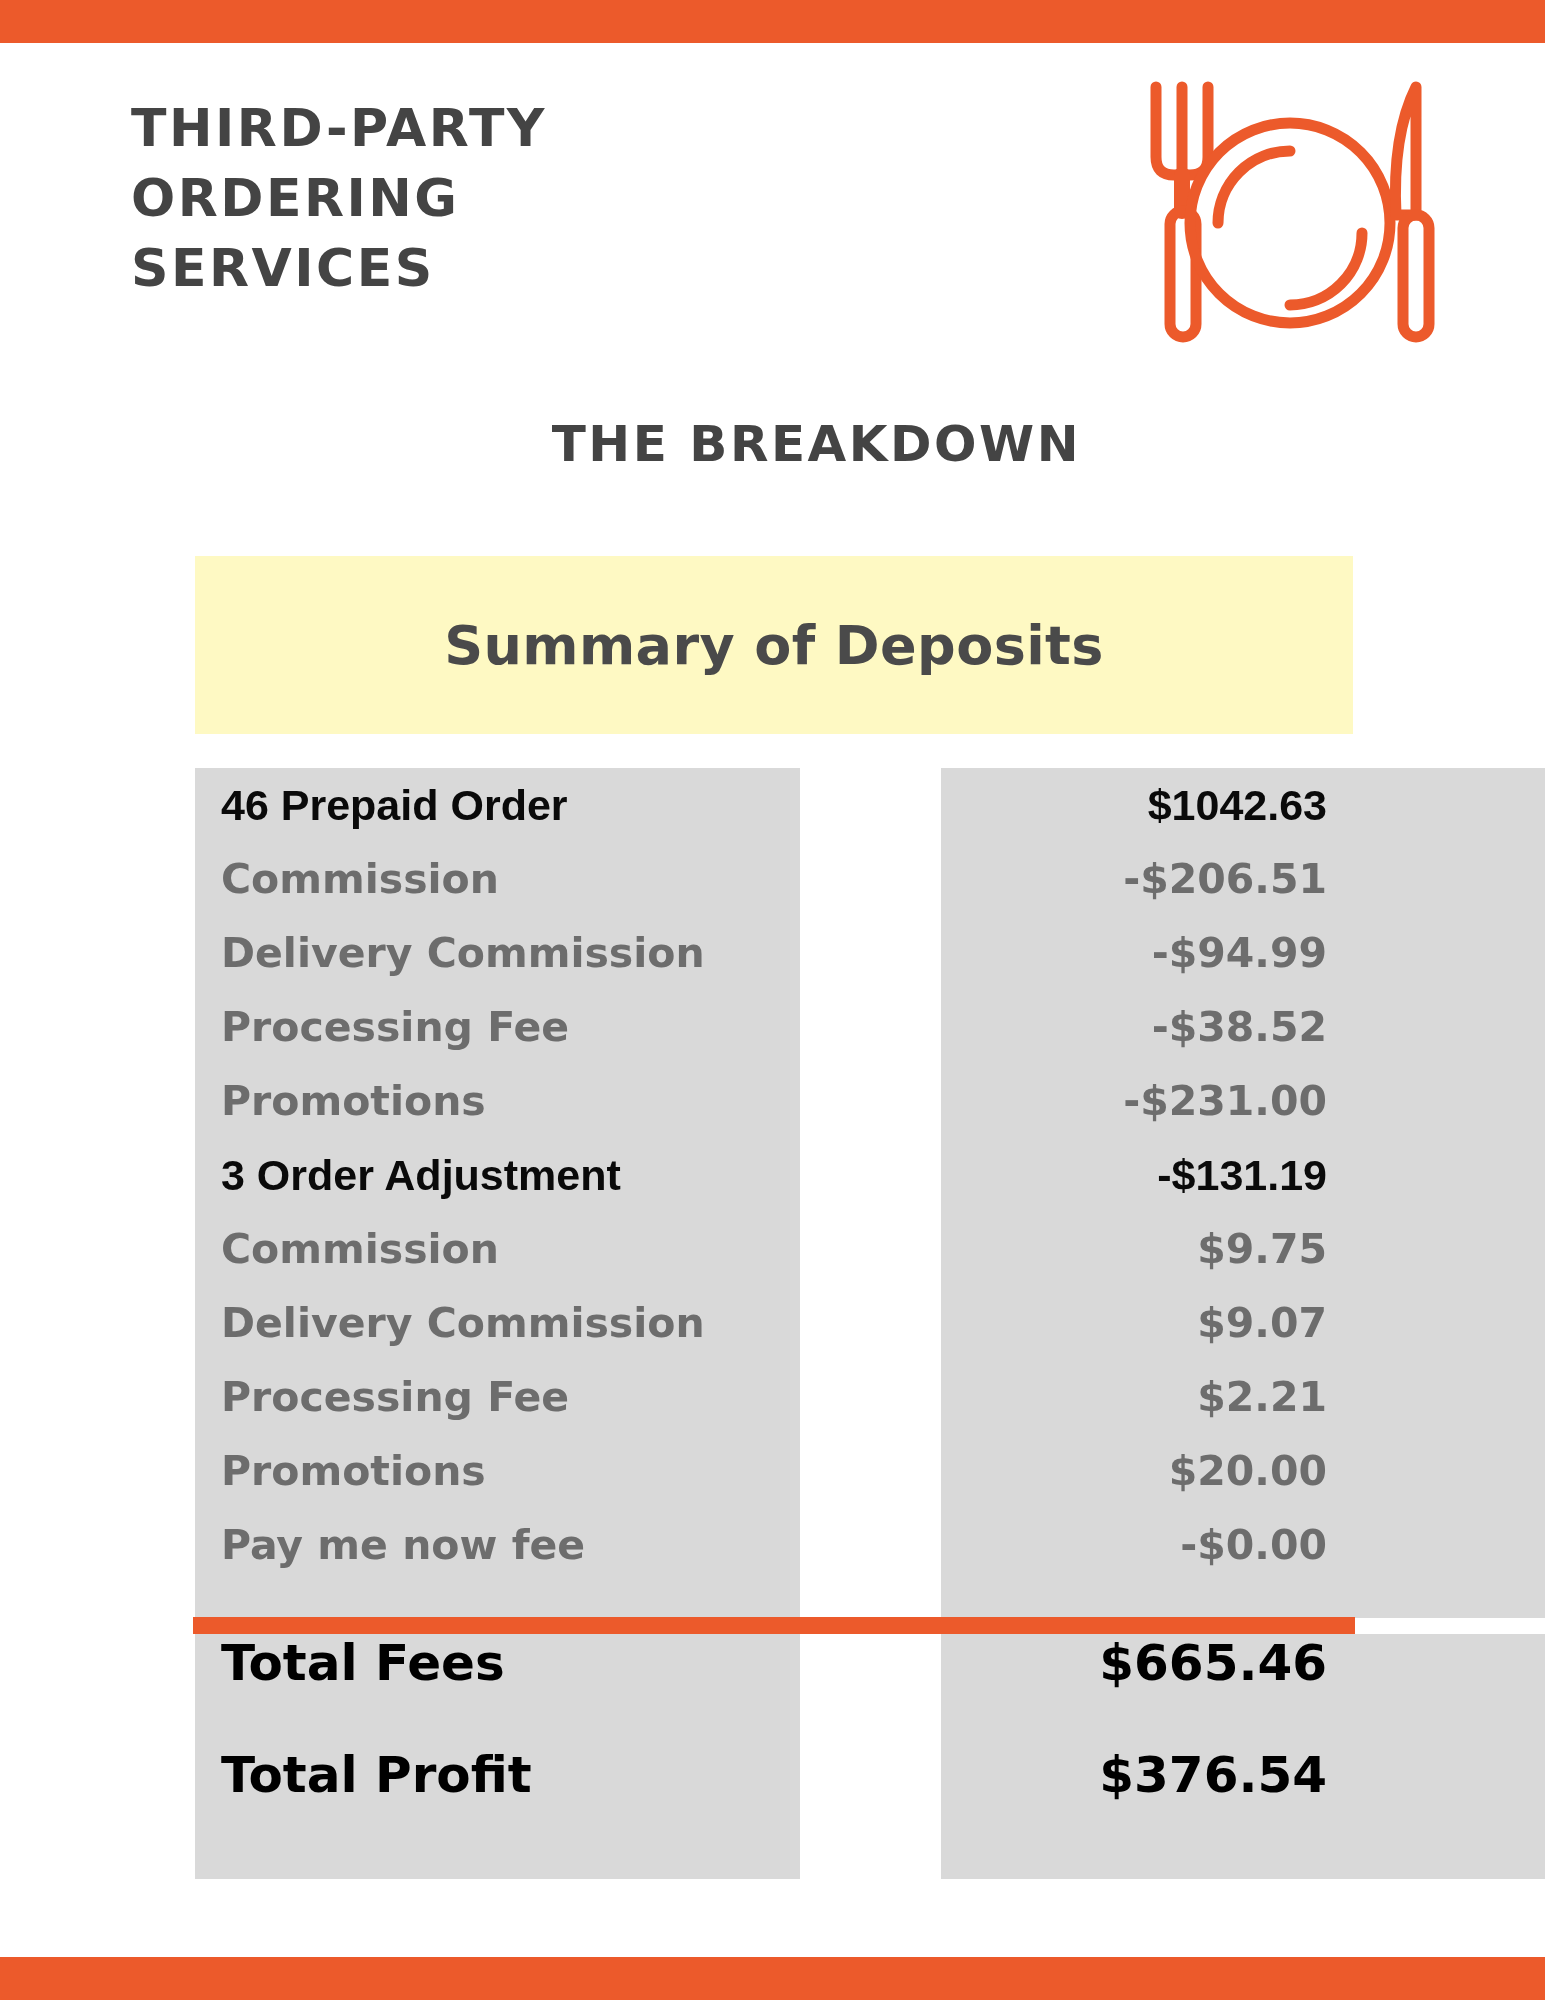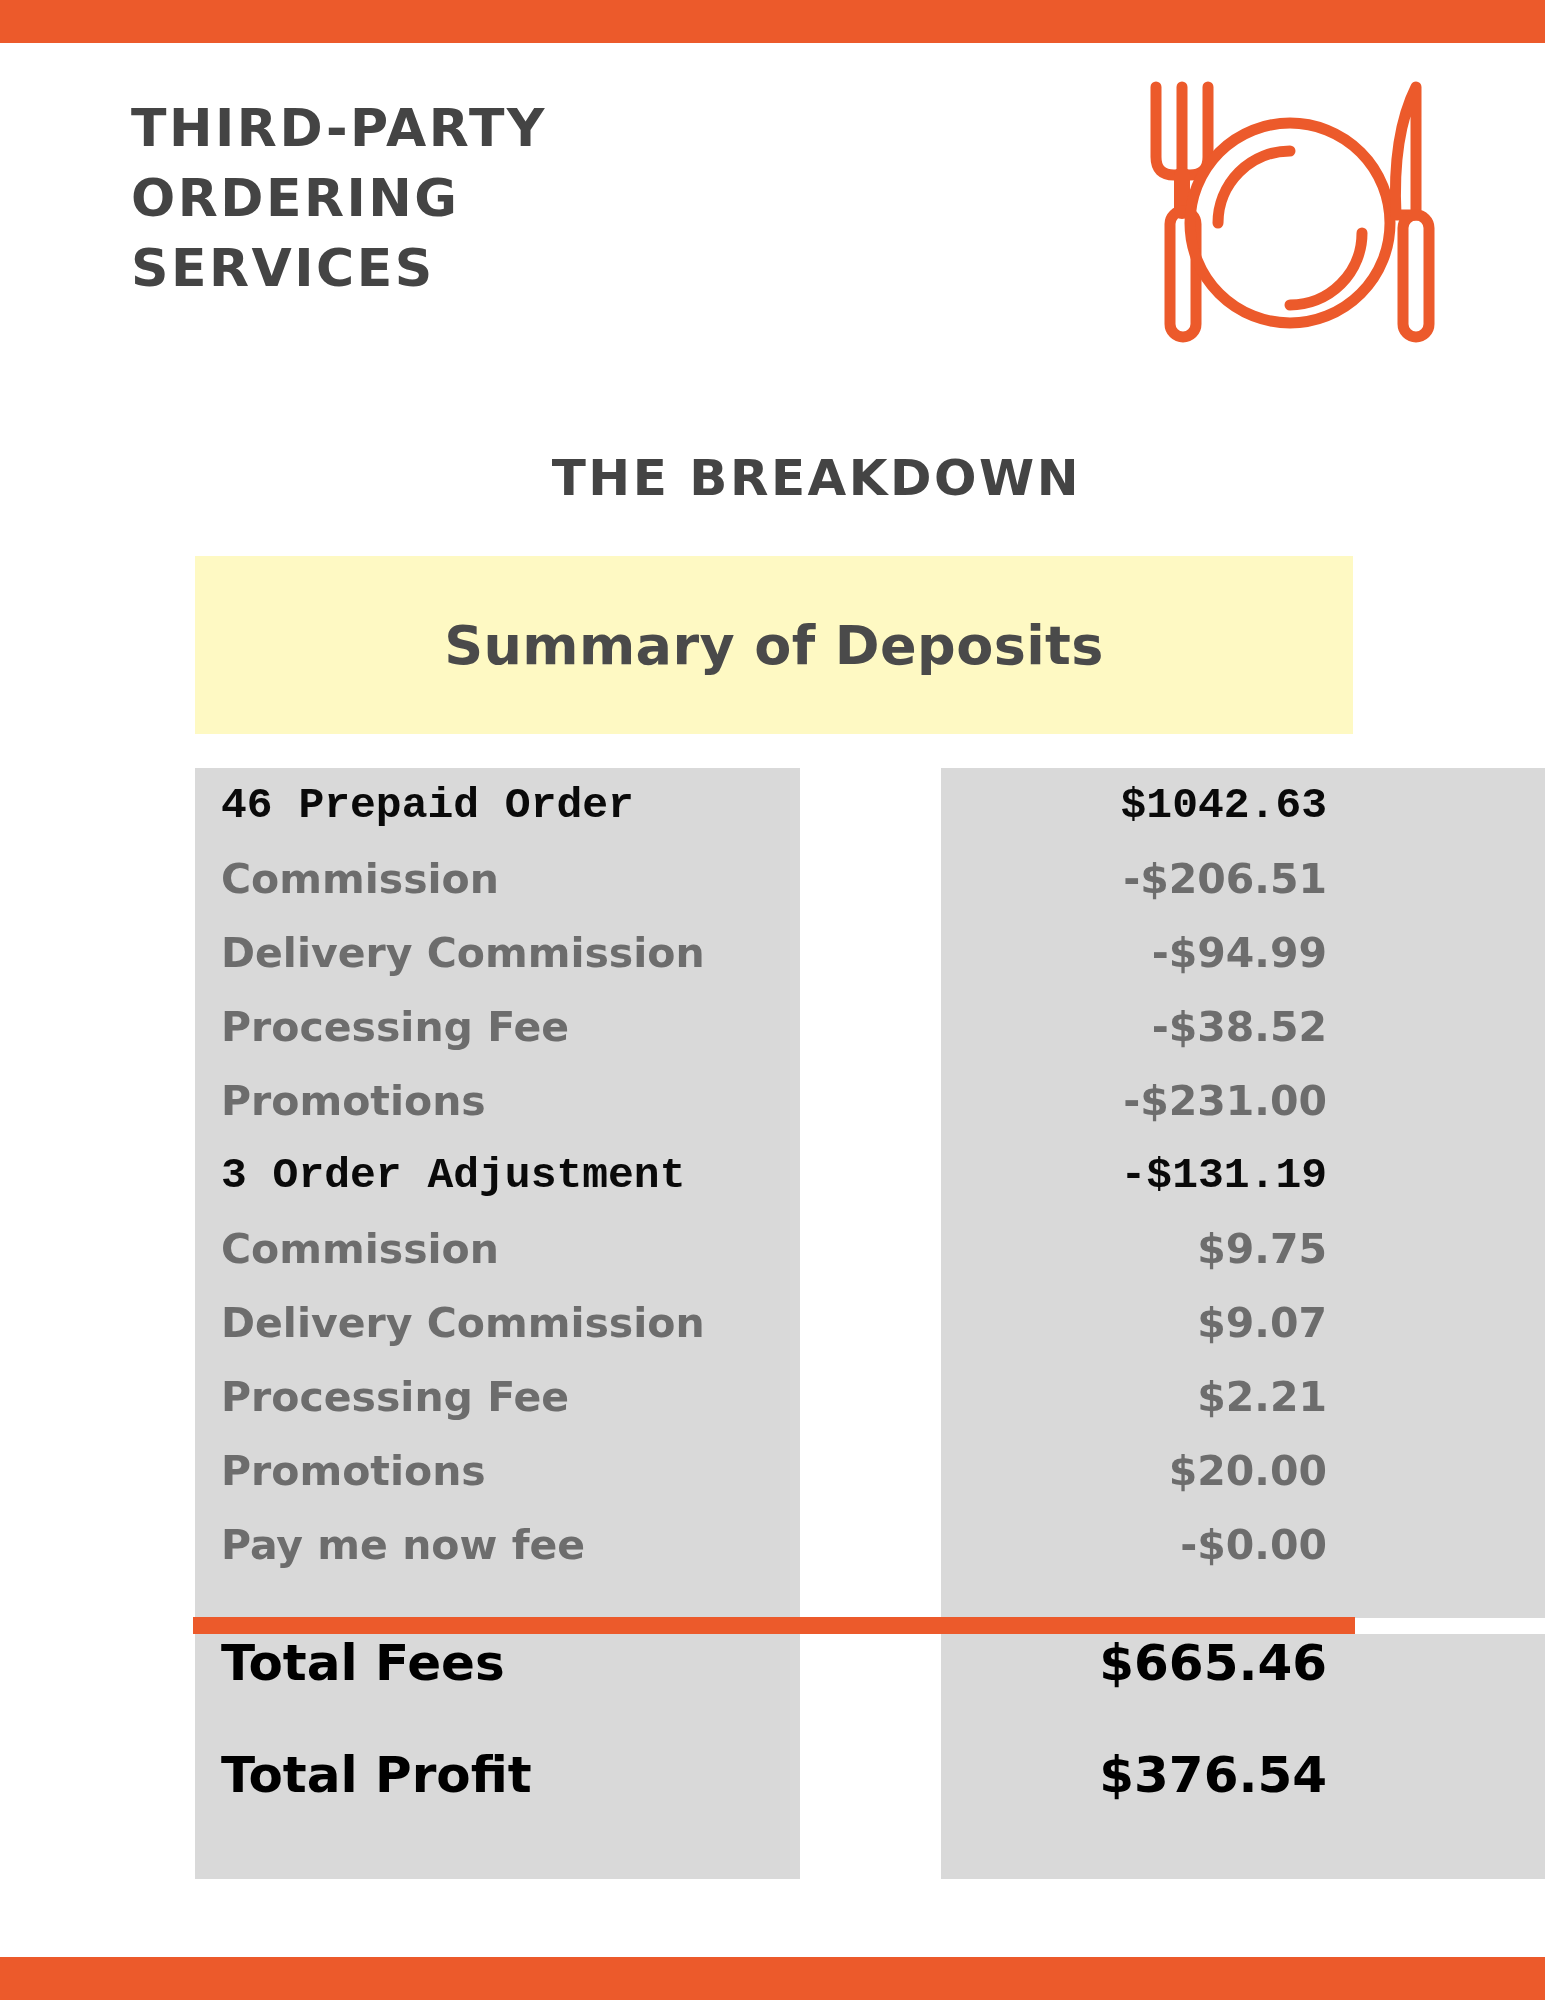--- a/index.html
+++ b/index.html
@@ -53,21 +53,21 @@
     line-height: 70px;
     letter-spacing: 2.5px;
     color: #444444;
     text-transform: uppercase;
     white-space: nowrap;
   }
 
   .subtitle {
     position: absolute;
     left: 131px;
-    top: 406px;
+    top: 372px;
     width: 950px;
     text-align: right;
     font-family: "DejaVu Sans", sans-serif;
     font-weight: bold;
     font-size: 50px;
     letter-spacing: 2.5px;
     color: #444444;
     text-transform: uppercase;
     white-space: nowrap;
   }
@@ -161,21 +161,21 @@
 
   .row.detail .cell-label,
   .row.detail .cell-value {
     font-family: "DejaVu Sans", sans-serif;
     font-weight: 700;
     font-size: 41px;
     color: #6d6d6d;
   }
   .row.head .cell-label,
   .row.head .cell-value {
-    font-family: Liberation Mono, monospace;
+    font-family: Liberation Sans, sans-serif;
     font-weight: bold;
     font-size: 43px;
     color: #0a0a0a;
   }
 
   
   .totals {
     position: absolute;
     left: 0;
     top: 866px;

